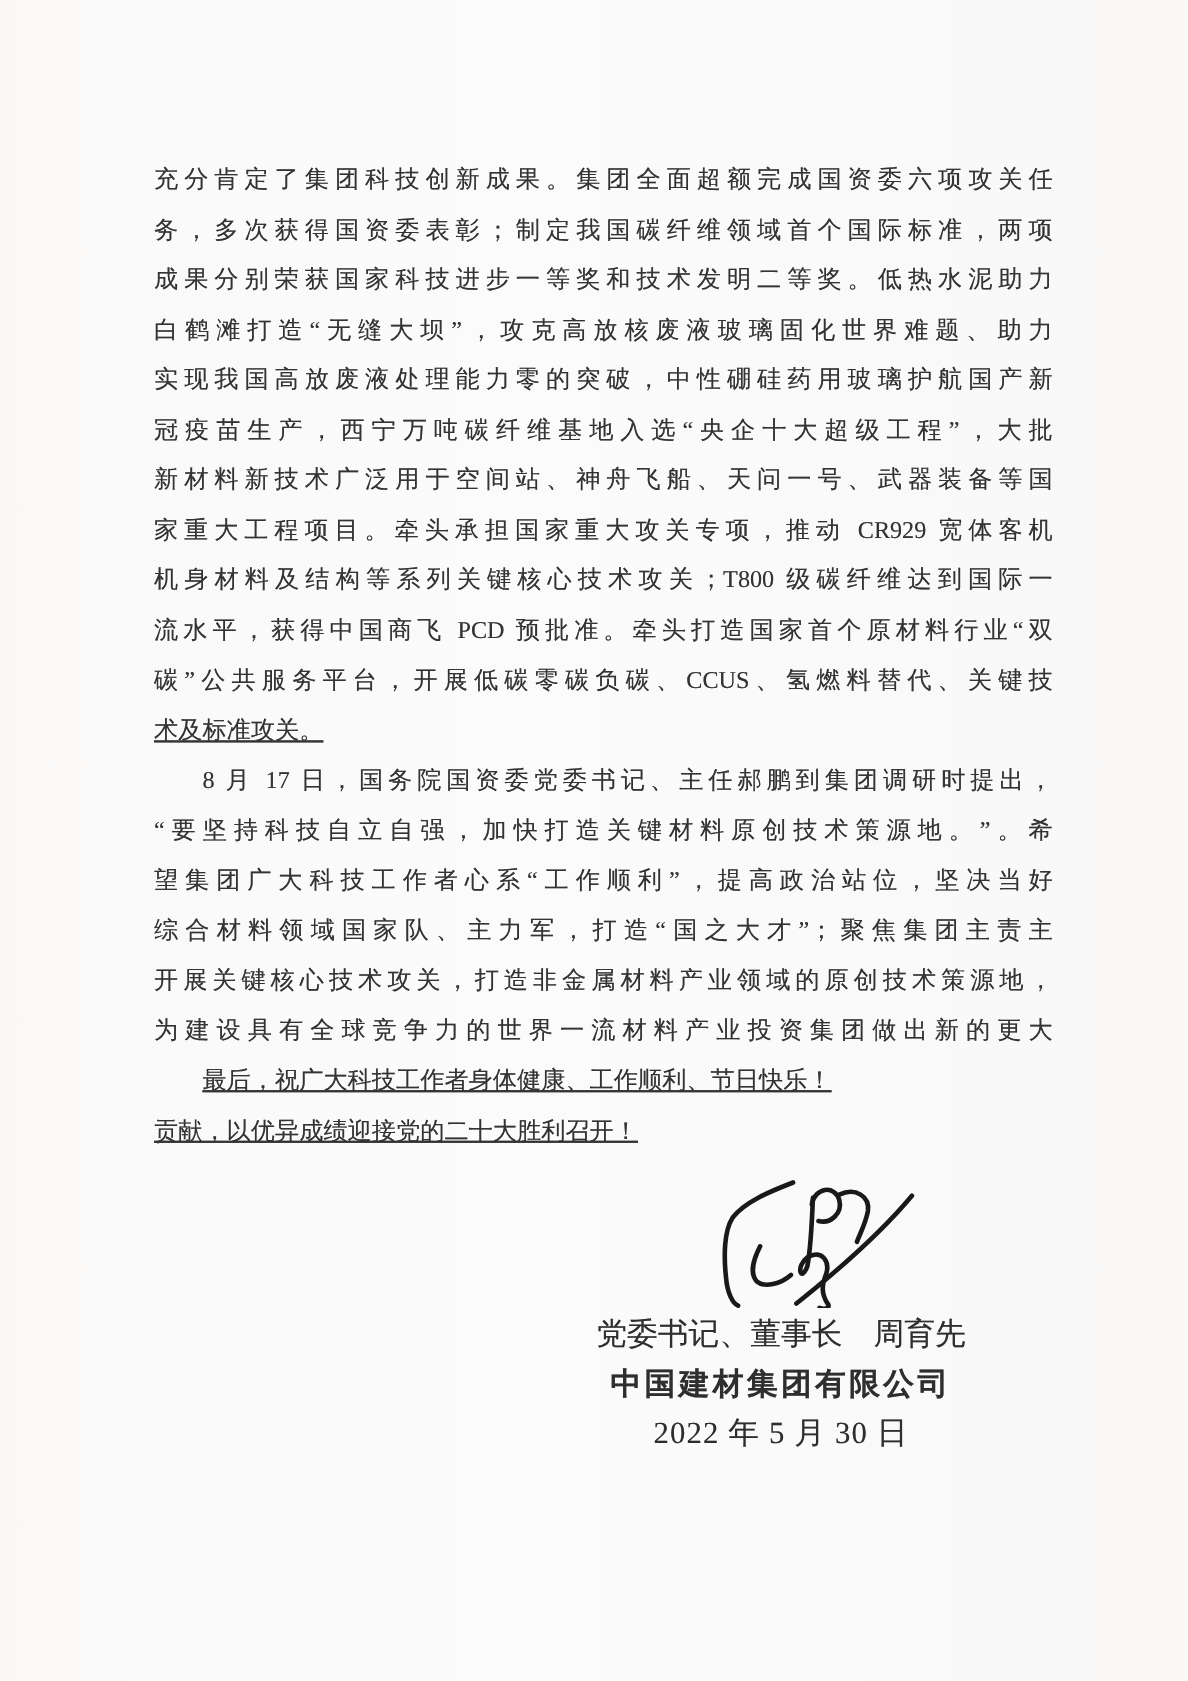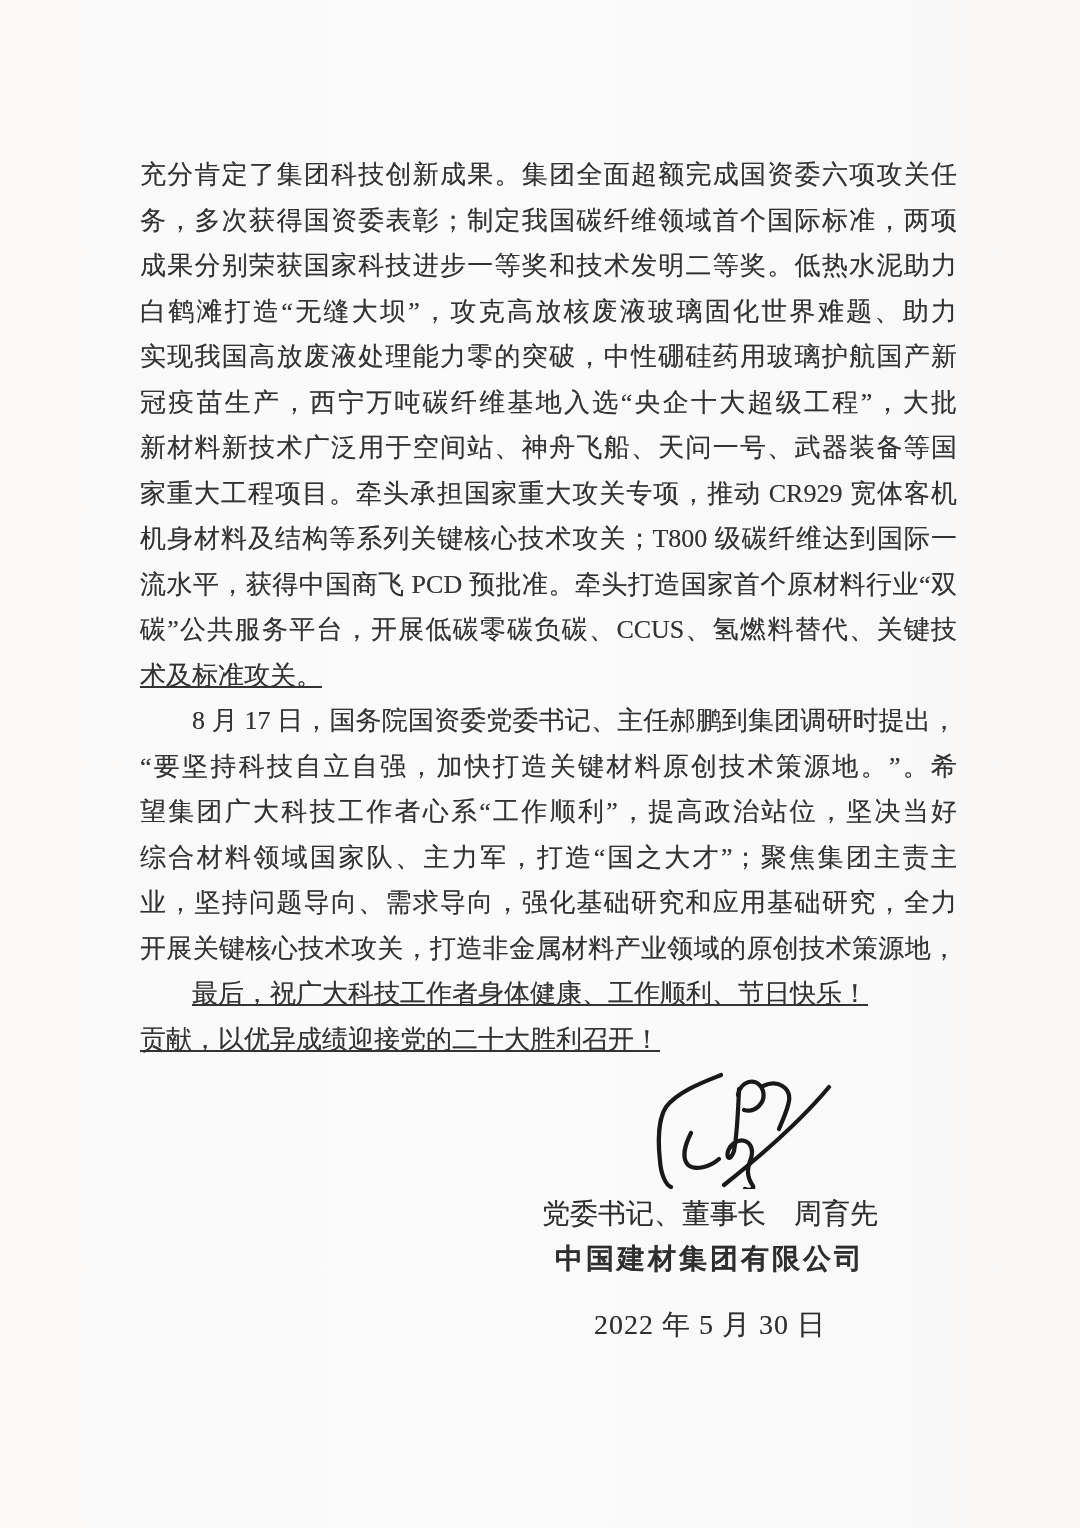--- a/index.html
+++ b/index.html
@@ -15,22 +15,22 @@
     width: 1080px;
     height: 1528px;
     background: linear-gradient(90deg, #faf9f8 0%, #fcfbfb 45%, #f9f8f7 100%);
     font-family: "Liberation Serif", "DejaVu Serif", serif;
     color: #333333;
   }
   .body-text {
     position: absolute;
     left: 140px;
     width: 817px;
-    top: 152px;
-    font-size: 26px;
+    top: 140px;
+    font-size: 22px;
     line-height: 45.5px;
     letter-spacing: 0px;
     color: #333333;
     text-shadow: 0 0 0.6px rgba(70,70,70,0.55);
   }
   .line {
     text-align: justify;
     text-align-last: justify;
   }
   .line.last {
@@ -59,21 +59,20 @@
     font-size: 28px;
     line-height: 45px;
     white-space: nowrap;
   }
   .sign-line.company {
     letter-spacing: 3px;
     font-weight: bold;
   }
   .sign-line.date {
     letter-spacing: 1px;
-    margin-top: 21px;
   }
   .sig-stroke {
     fill: none;
     stroke: #191919;
     stroke-width: 4.2;
     stroke-linecap: round;
     stroke-linejoin: round;
   }
 </style>
 </head>
@@ -91,22 +90,22 @@
       <div class="line">新材料新技术广泛用于空间站、神舟飞船、天问一号、武器装备等国</div>
       <div class="line">家重大工程项目。牵头承担国家重大攻关专项，推动 CR929 宽体客机</div>
       <div class="line">机身材料及结构等系列关键核心技术攻关；T800 级碳纤维达到国际一</div>
       <div class="line">流水平，获得中国商飞 PCD 预批准。牵头打造国家首个原材料行业“双</div>
       <div class="line">碳”公共服务平台，开展低碳零碳负碳、CCUS、氢燃料替代、关键技</div>
       <div class="line last">术及标准攻关。</div>
       <div class="line indent">8 月 17 日，国务院国资委党委书记、主任郝鹏到集团调研时提出，</div>
       <div class="line">“要坚持科技自立自强，加快打造关键材料原创技术策源地。”。希</div>
       <div class="line">望集团广大科技工作者心系“工作顺利”，提高政治站位，坚决当好</div>
       <div class="line">综合材料领域国家队、主力军，打造“国之大才”；聚焦集团主责主</div>
-      <div class="line">业，坚持问题导向、需求导向，强化基础研究和应用基础研究，全力</div>
       <div class="line">开展关键核心技术攻关，打造非金属材料产业领域的原创技术策源地，</div>
+      <div class="line">为建设具有全球竞争力的世界一流材料产业投资集团做出新的更大</div>
       <div class="line last indent">最后，祝广大科技工作者身体健康、工作顺利、节日快乐！</div>
       <div class="line last">贡献，以优异成绩迎接党的二十大胜利召开！</div>
     </div>
 
   <div class="sign-block">
     <svg class="sign-sig" viewBox="0 0 262 150" aria-hidden="true">
 
       <path class="sig-stroke" d="M 123,36 C 108,42 80,52 68,68 C 60,80 60,104 62,122 C 63,136 68,146 73,148"></path>
       <path class="sig-stroke" d="M 93,94 C 87,106 83,118 90,126 C 97,132 112,128 121,120"></path>
       <path class="sig-stroke" d="M 141,50 C 140,76 139,96 136,112 C 130,128 125,112 136,104 C 149,96 158,108 152,122 C 148,132 150,140 155,147 C 156,150 152,152 147,150"></path>

